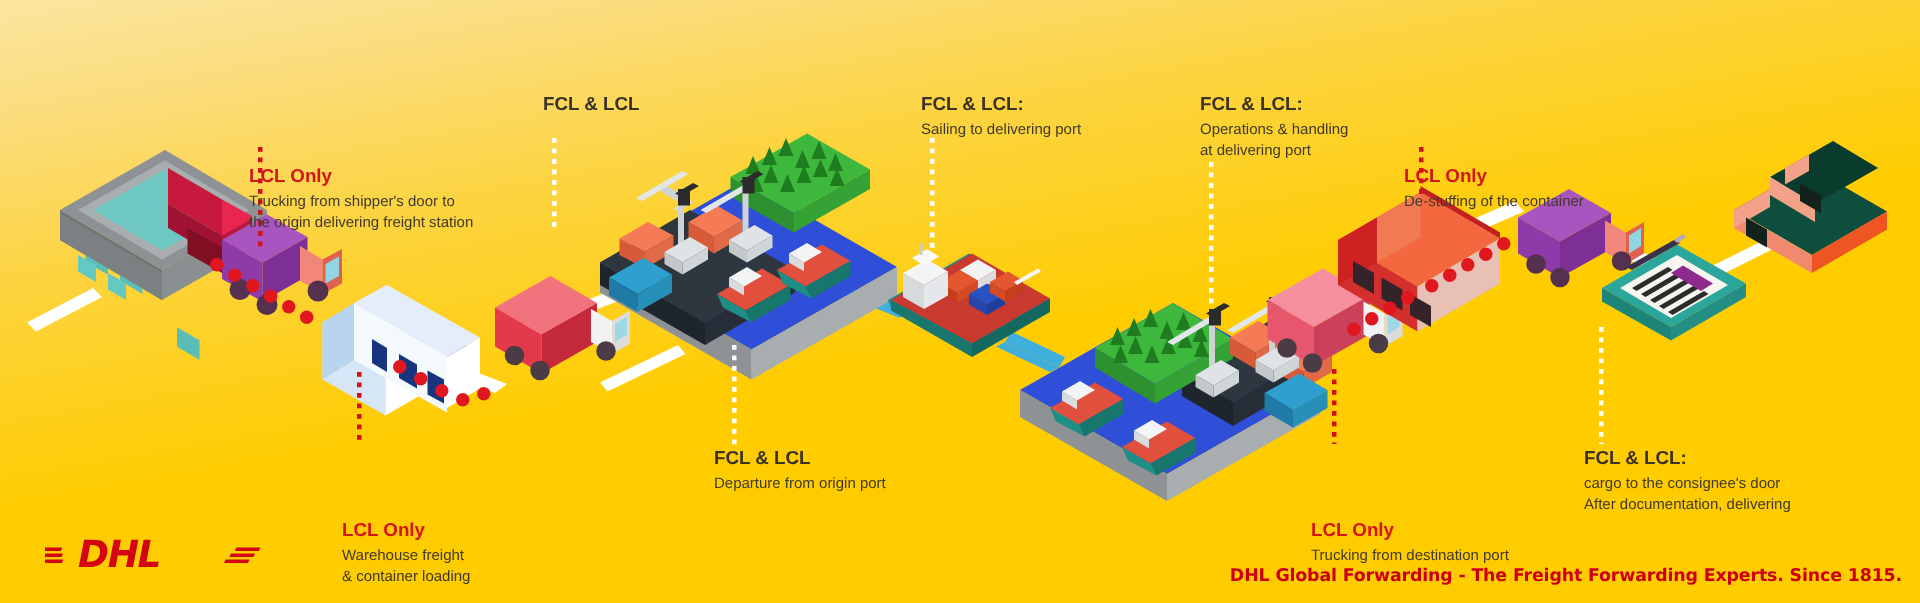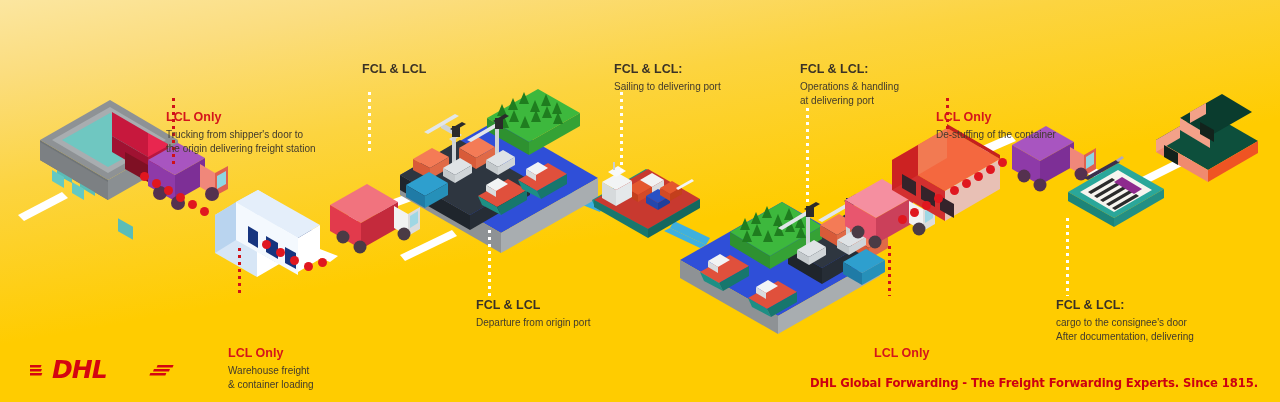--- a/index.html
+++ b/index.html
@@ -38,21 +38,21 @@
   .leader.white{ background-image:linear-gradient(#ffffff 50%, rgba(0,0,0,0) 0%); background-size:3px 7px; background-repeat:repeat-y; }
 
   
   .bead { position:absolute; width:9px; height:9px; border-radius:50%; background:#e0171f; }
 
   
   .iso { position:absolute; }
 
   
   .footer-tag {
-    position:absolute; right:22px; bottom:12px;
+    position:absolute; right:12px; bottom:12px;
     font-size:11.6px; font-weight:bold; color:#cc0011; white-space:nowrap;
     font-family:"DejaVu Sans", sans-serif; letter-spacing:-0.1px;margin-top:44px;
   }
   .dhl-logo { position:absolute; left:30px; bottom:14px; width:150px; height:34px; }
 </style>
 </head>
 <body>
 
 <div class="stage">
 
@@ -459,20 +459,21 @@
     <div class="desc">&amp; container loading</div>
   </div>
 
   <div class="ann" style="left:476px;top:298px;">
     <div class="kind fcl">FCL &amp; LCL</div>
     <div class="desc">Departure from origin port</div>
   </div>
 
   <div class="ann" style="left:874px;top:298px;">
     <div class="kind lcl">LCL Only</div>
+    <div class="desc">Trucking from destination port</div>
   </div>
 
   <div class="ann" style="left:1056px;top:298px;">
     <div class="kind fcl">FCL &amp; LCL:</div>
     <div class="desc">cargo to the consignee's door</div>
     <div class="desc">After documentation, delivering</div>
   </div>
 
   <svg class="dhl-logo" viewBox="0 0 150 34">
     <g fill="#d40511">

